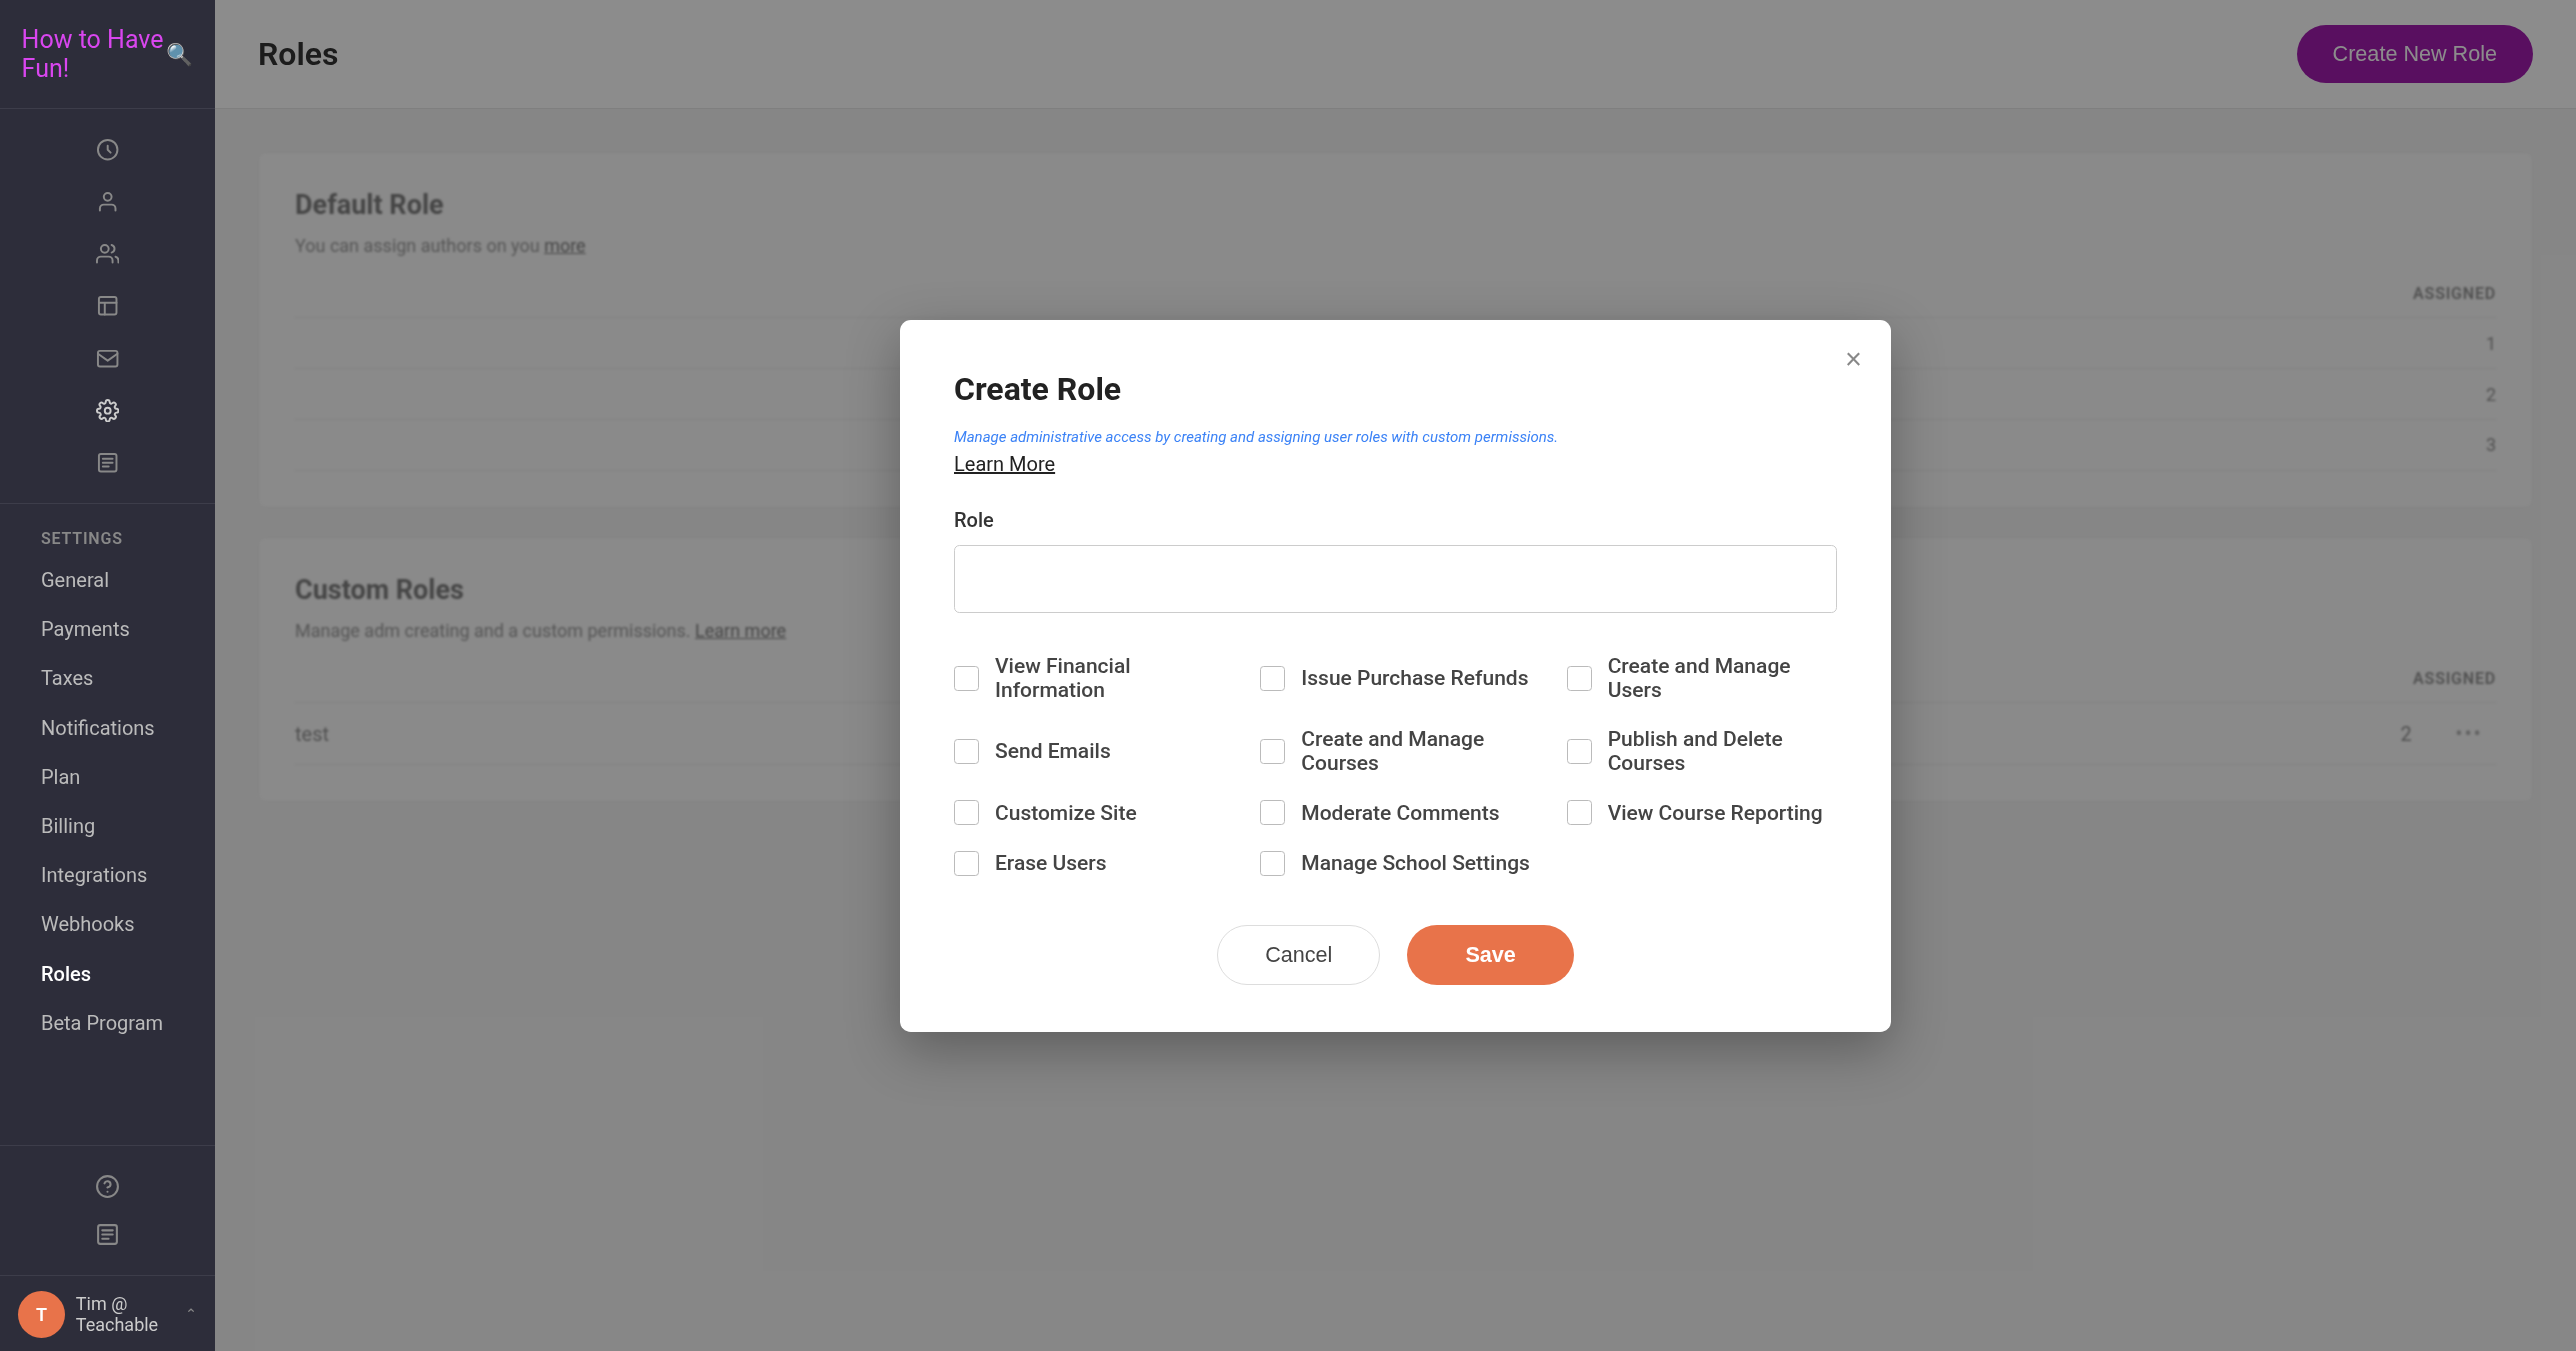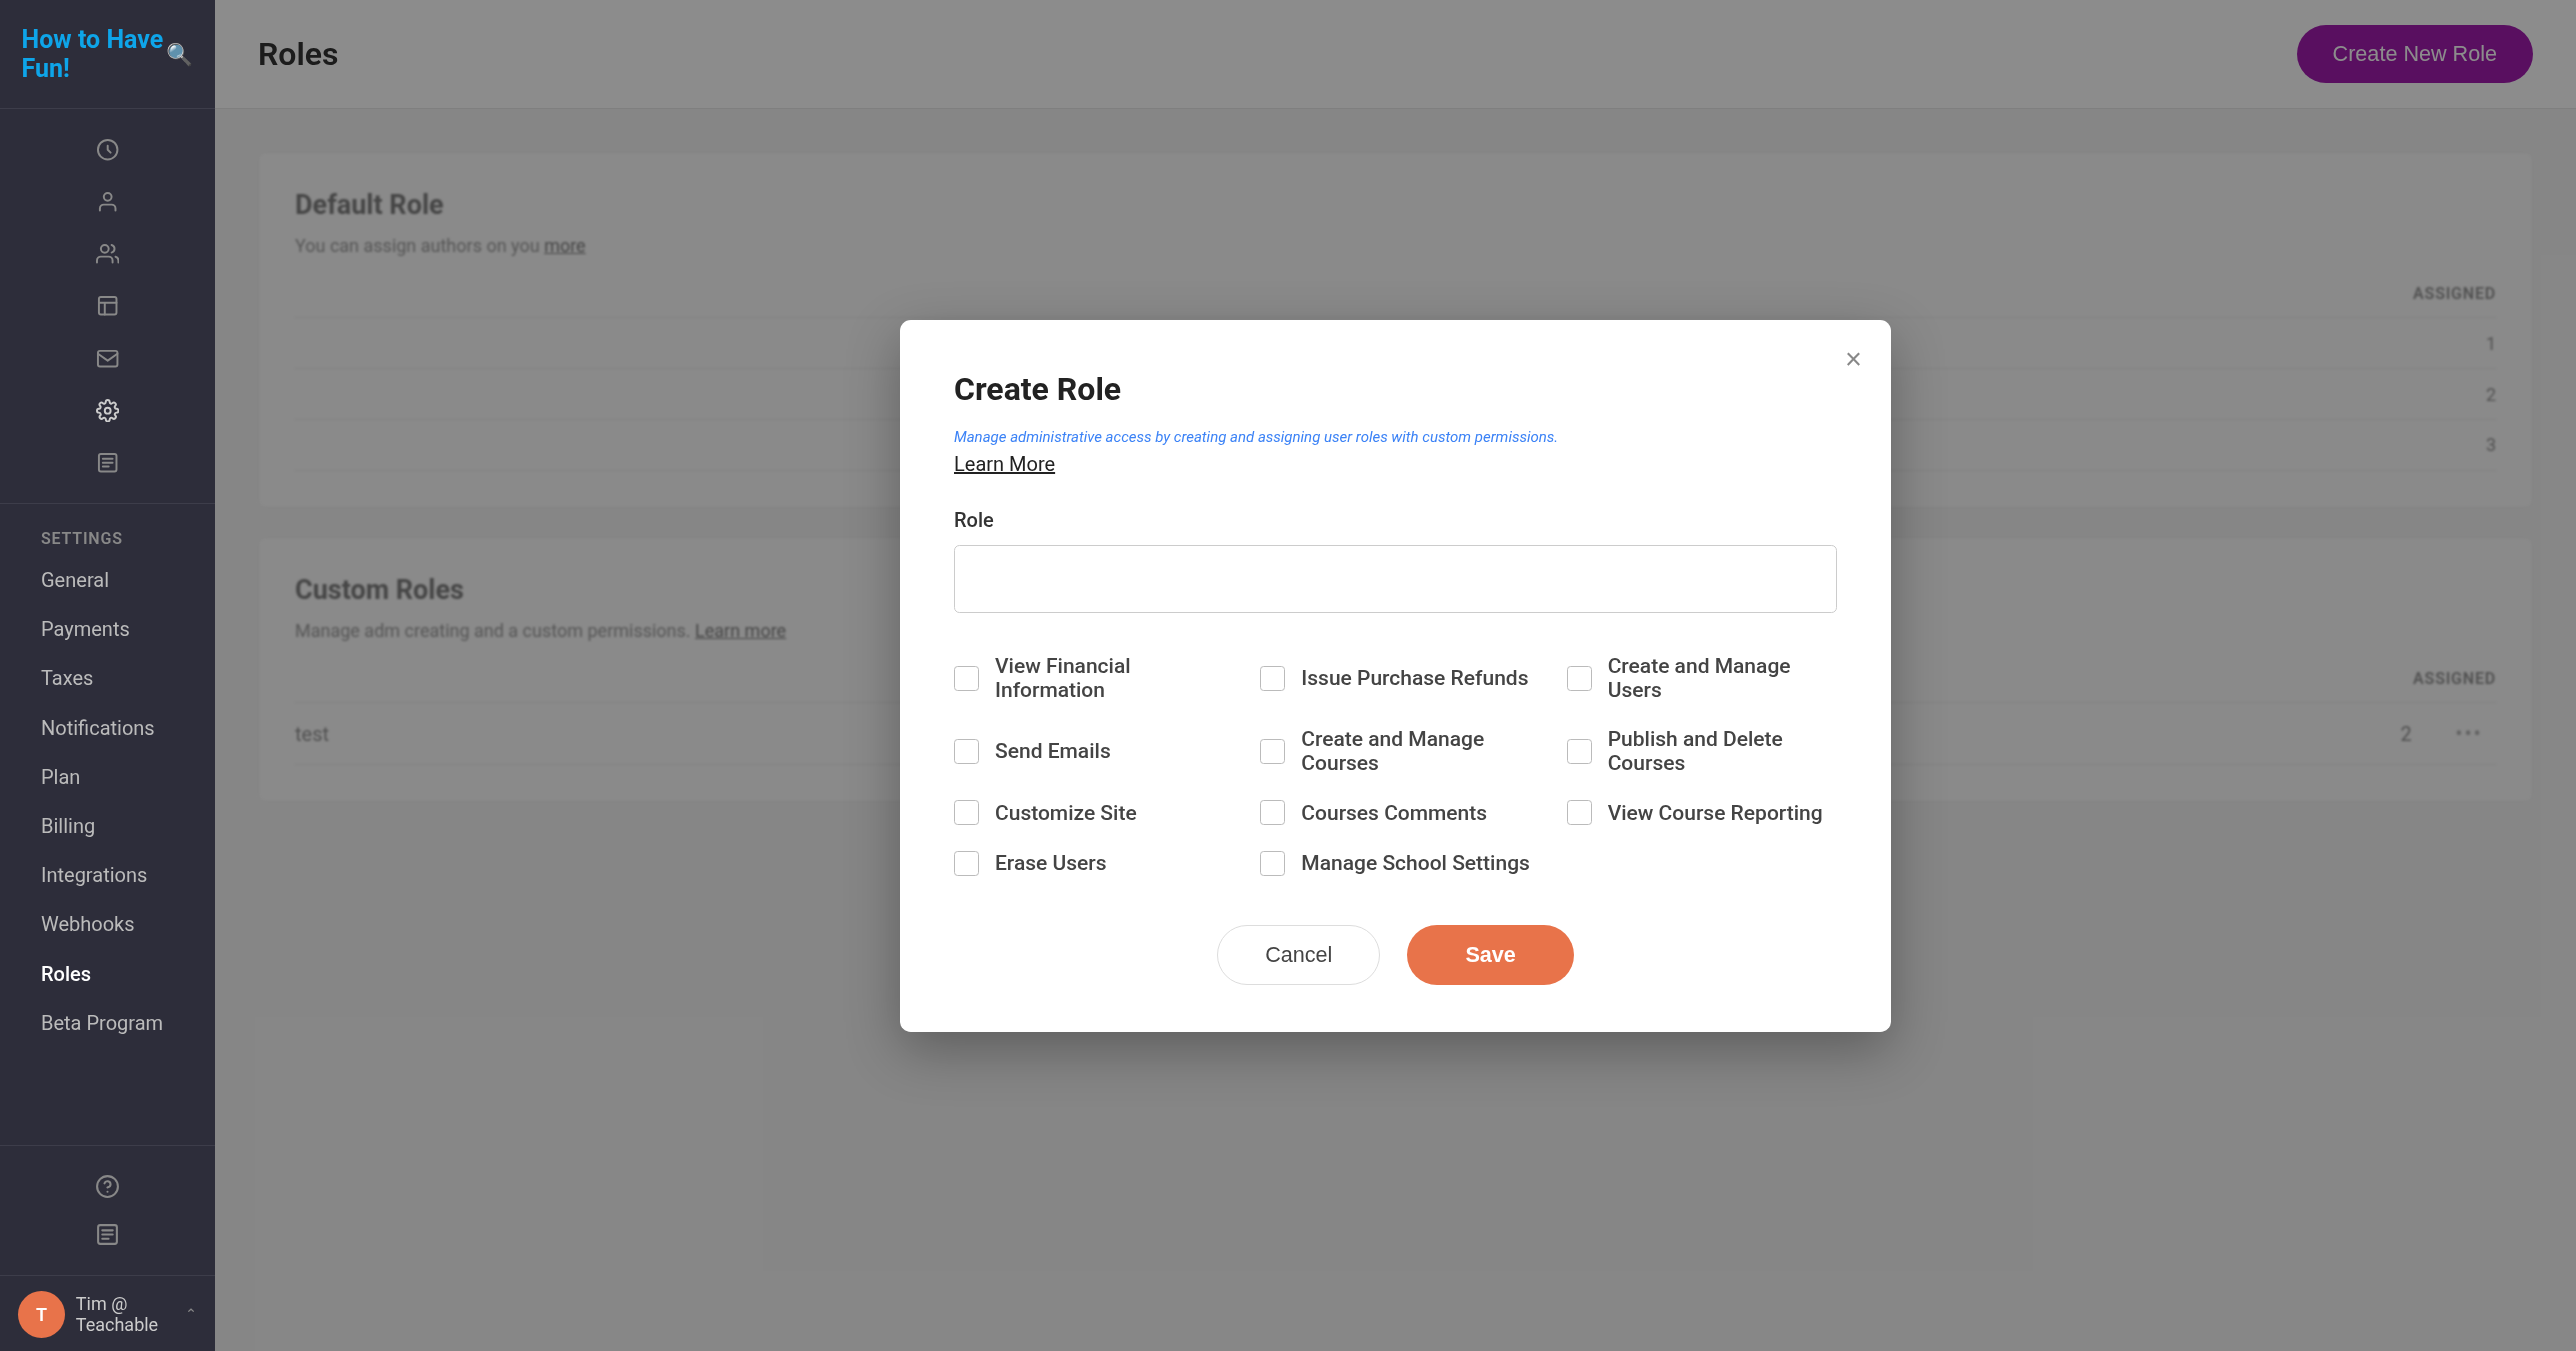--- a/index.html
+++ b/index.html
@@ -24,23 +24,23 @@
 
     .sidebar-header {
       padding: 25px 21.6px 25px 21.6px;
       display: flex;
       align-items: center;
       justify-content: space-between;
       border-bottom: 0.9px solid #3d3d4a;
     }
 
     .sidebar-logo {
-      color: #0ea5e9;
+      color: #d946ef;
       font-size: 25px;
-      font-weight: 700;
+      font-weight: 400;
     }
 
     .sidebar-search-icon {
       color: #aaa;
       font-size: 21.6px;
       cursor: pointer;
     }
 
     .sidebar-icons {
       padding: 18px 0;
@@ -571,21 +571,21 @@
           <input type="checkbox" class="permission-checkbox" style="">
           <span class="permission-label">Publish and Delete Courses</span>
         </div>
 
         <div class="permission-item">
           <input type="checkbox" class="permission-checkbox" style="">
           <span class="permission-label">Customize Site</span>
         </div>
         <div class="permission-item">
           <input type="checkbox" class="permission-checkbox" style="">
-          <span class="permission-label">Courses Comments</span>
+          <span class="permission-label">Moderate Comments</span>
         </div>
 
         <div class="permission-item">
           <input type="checkbox" class="permission-checkbox" style="">
           <span class="permission-label">View Course Reporting</span>
         </div>
         <div class="permission-item">
           <input type="checkbox" class="permission-checkbox" style="">
           <span class="permission-label">Erase Users</span>
         </div>

